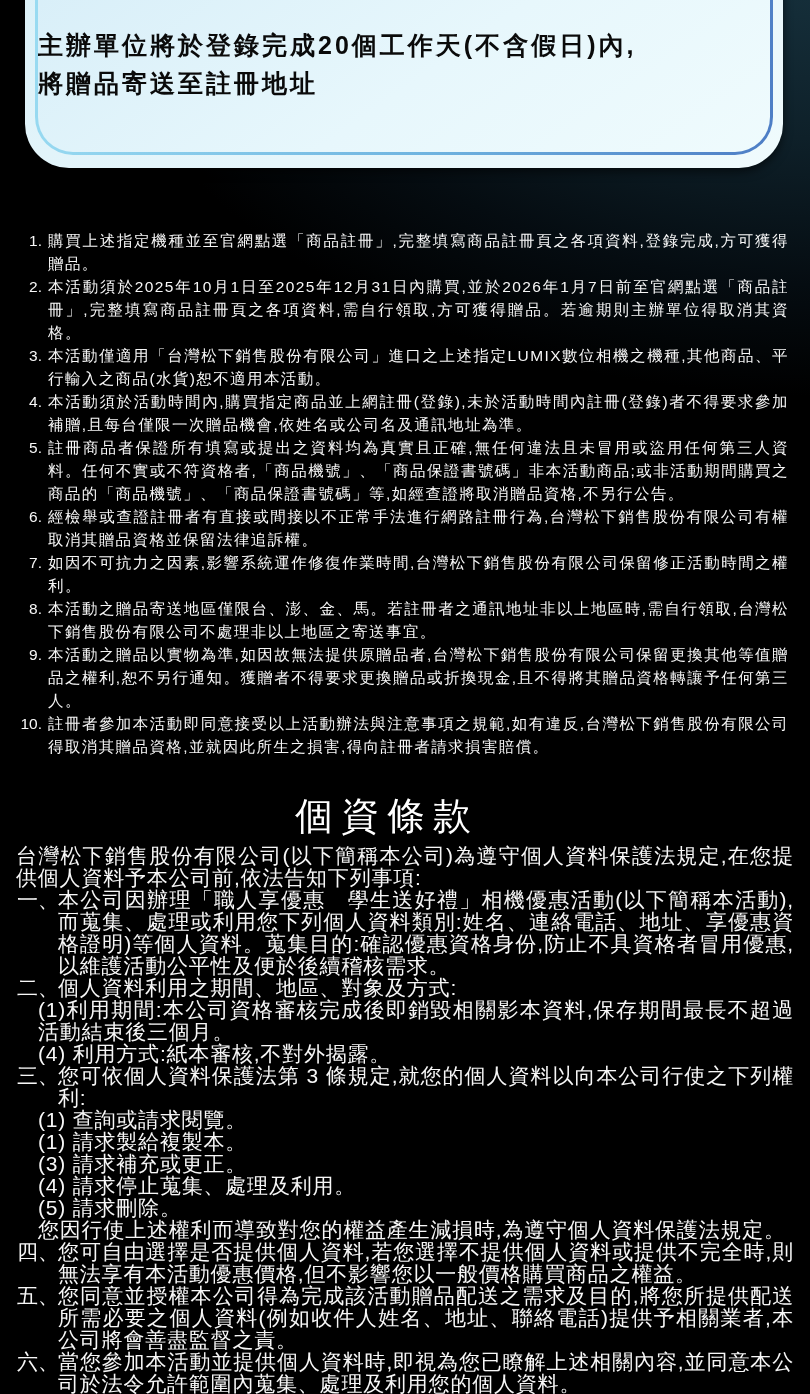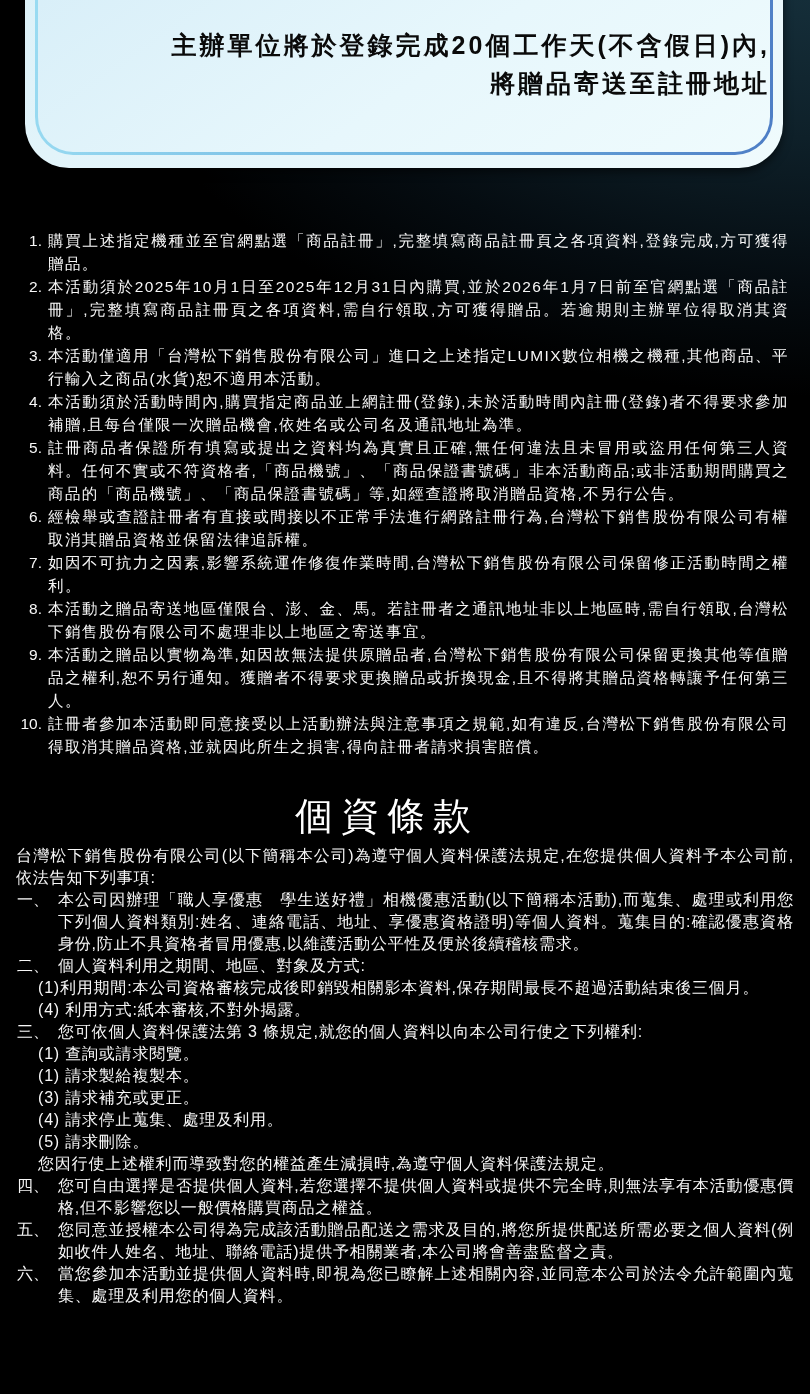--- a/index.html
+++ b/index.html
@@ -22,21 +22,21 @@
     background:linear-gradient(100deg,#9adcf2 0%,#6fb4e0 55%,#4d7dc5 100%);
     border-radius:38px;
   }
   .banner-inner{
     position:absolute;left:38px;top:-42px;width:732px;height:194px;
     background:linear-gradient(145deg,#d7eef8 0%,#e7f7fc 55%,#effbfd 100%);
     border-radius:35px;
   }
   .banner-text{
     position:absolute;left:38px;top:26px;width:732px;
-    text-align:right;color:#0a0a0a;
+    text-align:left;color:#0a0a0a;
     font-size:25px;font-weight:700;letter-spacing:3px;line-height:38px;
   }
   
   .terms{
     position:absolute;top:229px;left:0;width:810px;box-sizing:border-box;
     padding:0 21px 0 0;margin:0;list-style:none;
   }
   .term{
     position:relative;padding-left:48px;
     font-size:15.5px;font-weight:500;line-height:23px;letter-spacing:1.4px;
@@ -46,21 +46,21 @@
     position:absolute;left:0;top:0;width:42px;text-align:right;letter-spacing:0;
   }
   
   .privacy-title{
     position:absolute;top:791px;left:0;width:774px;margin:0;
     text-align:center;color:#fff;
     font-size:38px;font-weight:200;letter-spacing:8px;line-height:50px;
   }
   .privacy-body{
     position:absolute;top:845px;left:16px;width:778px;
-    font-size:16px;font-weight:500;line-height:22px;letter-spacing:0.8px;
+    font-size:21px;font-weight:500;line-height:22px;letter-spacing:0.8px;
     text-align:justify;color:#f7f7f7;
   }
   .p-intro{margin:0;}
   .p-section{position:relative;padding-left:42px;margin:0;}
   .p-label{position:absolute;left:1px;top:0;letter-spacing:0;}
   .p-sub,.p-note{margin-left:-20px;}
 </style>
 </head>
 <body>
 

